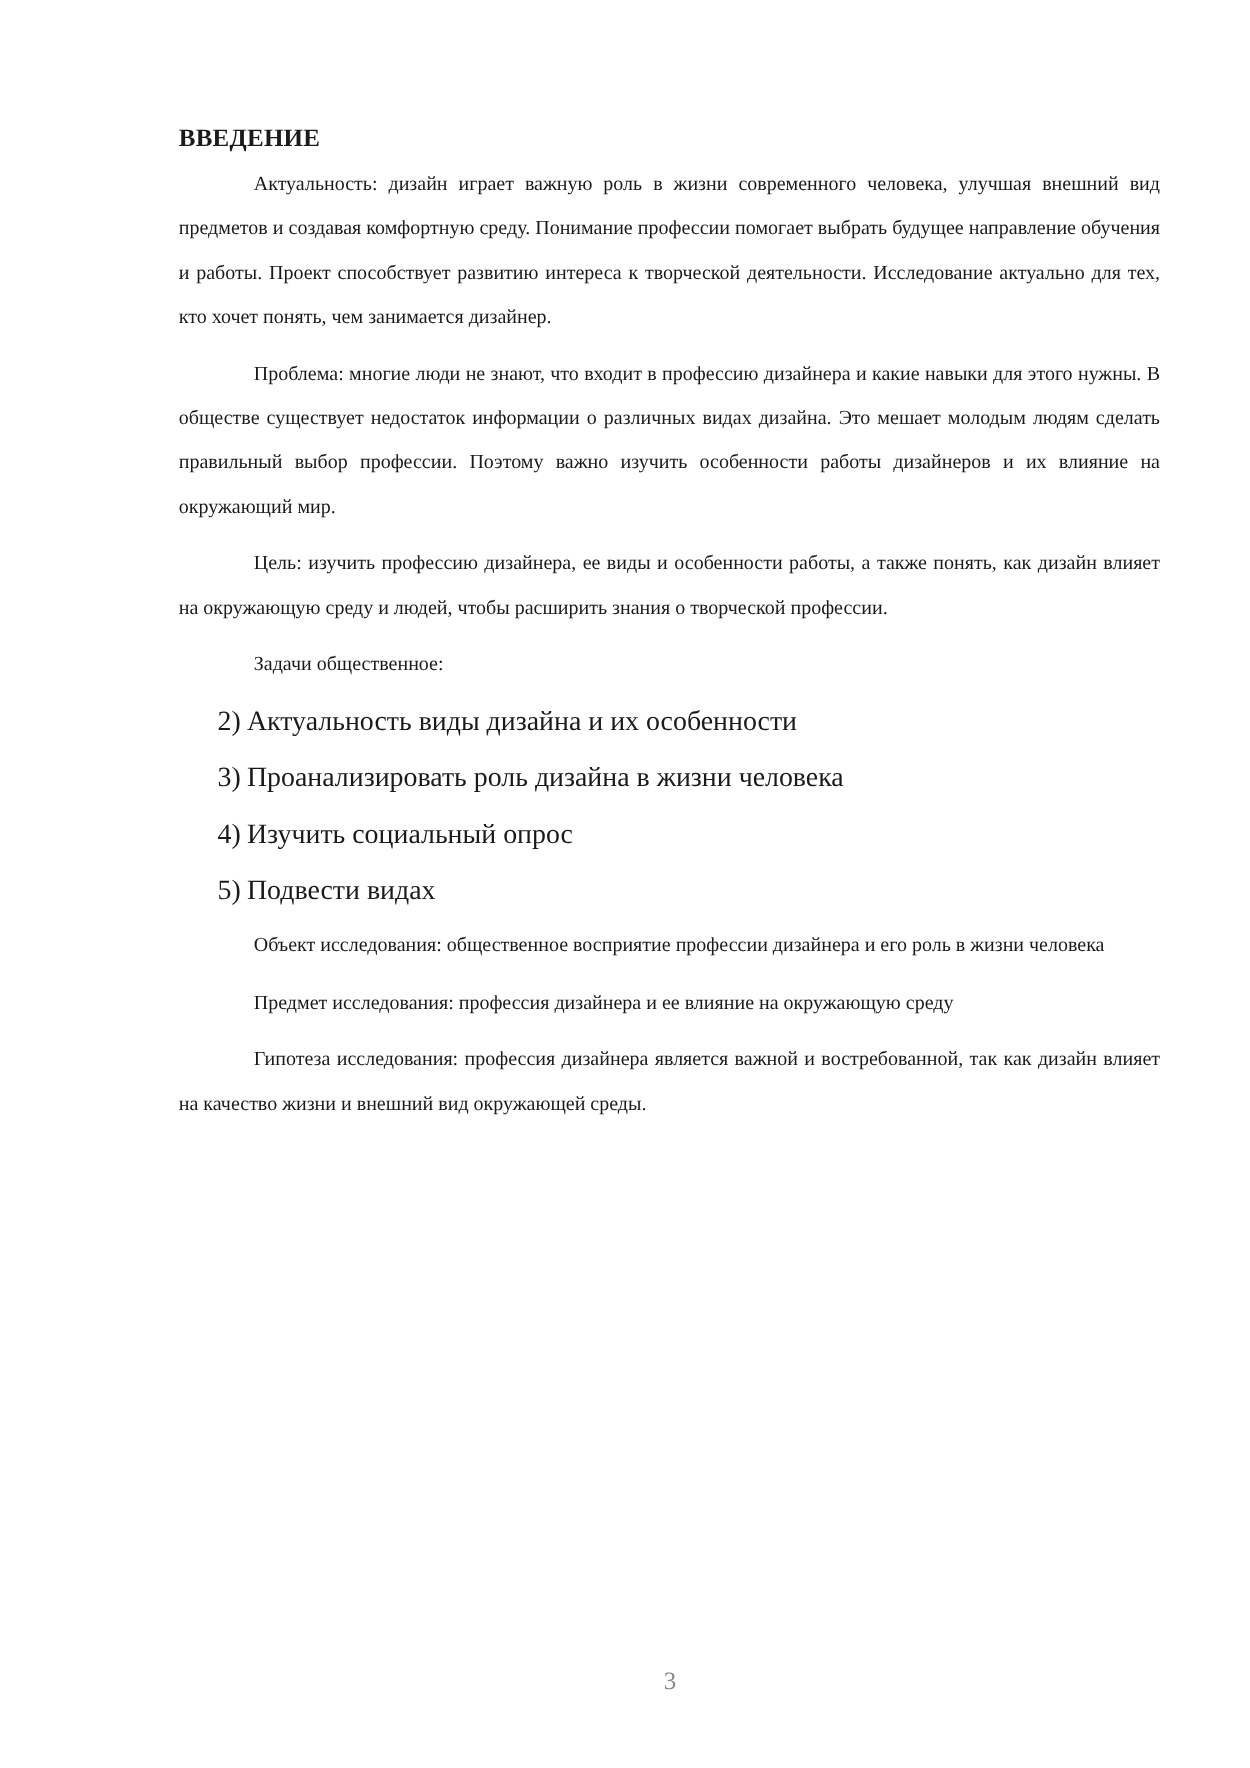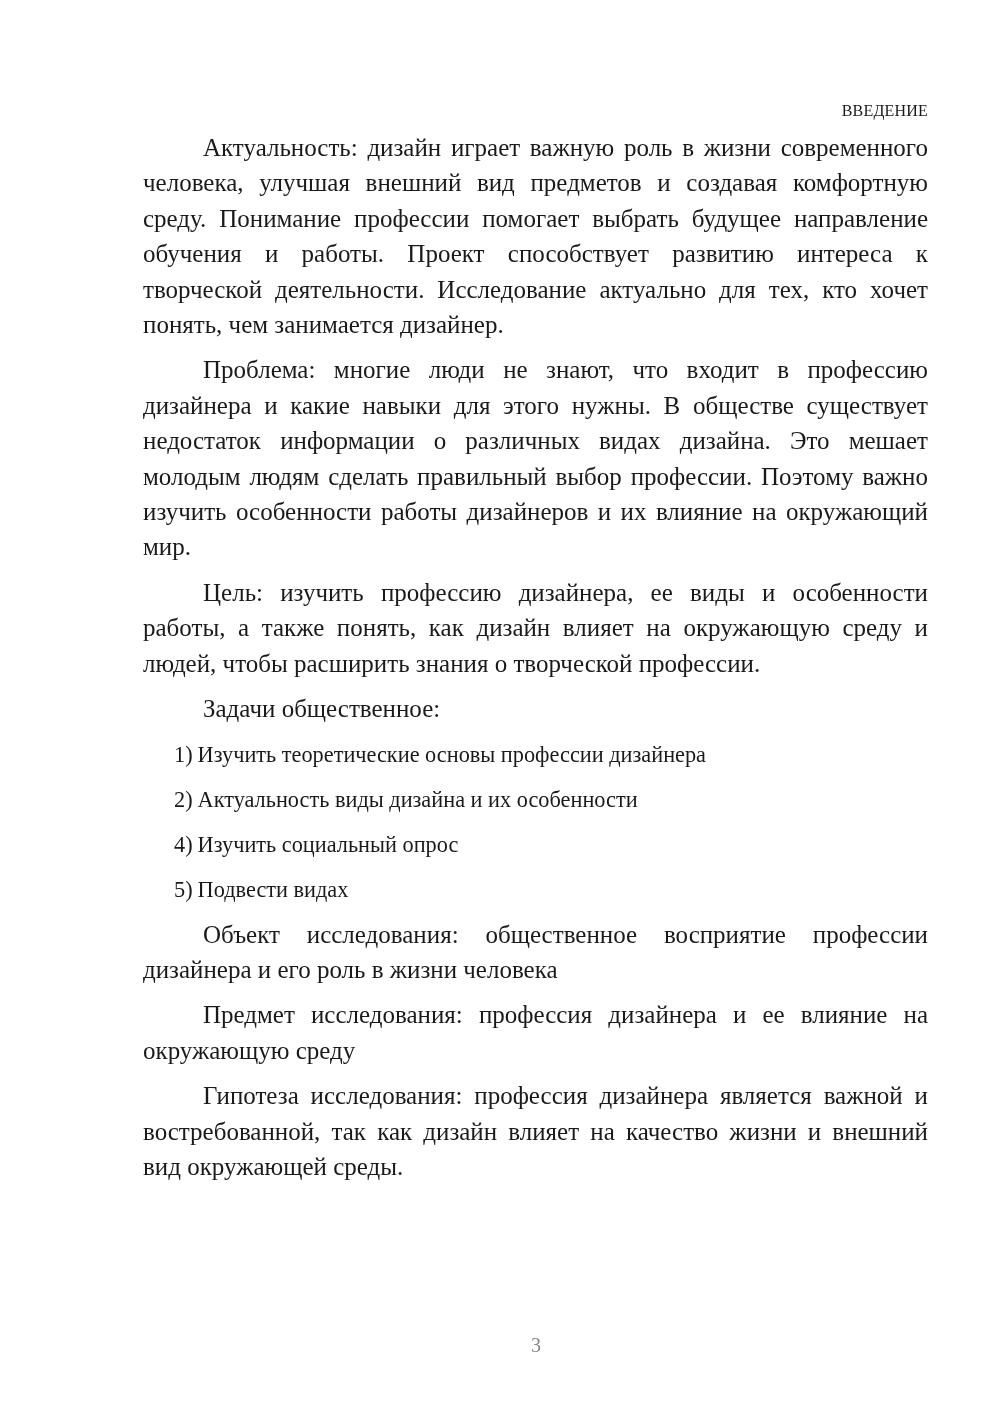--- a/index.html
+++ b/index.html
@@ -15,30 +15,30 @@
       font-family: "Liberation Serif", "DejaVu Serif", serif;
       color: #1a1a1a;
     }
     .page {
       position: absolute;
       left: 143px;
       top: 96px;
       width: 785px;
     }
     .title {
-      text-align: right;
-      font-weight: normal;
-      font-size: 16px;
+      text-align: left;
+      font-weight: bold;
+      font-size: 20px;
       line-height: 30px;
       margin: 0 0 4px 0;
       letter-spacing: 0.2px;
     }
     p {
       margin: 0;
-      font-size: 25px;
+      font-size: 16px;
       line-height: 35.4px;
       text-align: justify;
       text-indent: 60px;
     }
     p.para { margin-bottom: 10px; }
     .tasks-heading { margin-bottom: 10px; }
     .task {
       font-size: 22.3px;
       line-height: 35.4px;
       padding-left: 31px;
@@ -62,22 +62,22 @@
 <div class="page">
   <div class="title">ВВЕДЕНИЕ</div>
 
   <p class="para">Актуальность: дизайн играет важную роль в жизни современного человека, улучшая внешний вид предметов и создавая комфортную среду. Понимание профессии помогает выбрать будущее направление обучения и работы. Проект способствует развитию интереса к творческой деятельности. Исследование актуально для тех, кто хочет понять, чем занимается дизайнер.</p>
   <p class="para">Проблема: многие люди не знают, что входит в профессию дизайнера и какие навыки для этого нужны. В обществе существует недостаток информации о различных видах дизайна. Это мешает молодым людям сделать правильный выбор профессии. Поэтому важно изучить особенности работы дизайнеров и их влияние на окружающий мир.</p>
   <p class="para">Цель: изучить профессию дизайнера, ее виды и особенности работы, а также понять, как дизайн влияет на окружающую среду и людей, чтобы расширить знания о творческой профессии.</p>
 
   <p class="tasks-heading">Задачи общественное:</p>
 
   <div>
-    <div class="task"><span class="num">1)</span><span>Изучить теоретические основы профессии дизайнера</span></div>
     <div class="task"><span class="num">2)</span><span>Актуальность виды дизайна и их особенности</span></div>
+    <div class="task"><span class="num">3)</span><span>Проанализировать роль дизайна в жизни человека</span></div>
     <div class="task"><span class="num">4)</span><span>Изучить социальный опрос</span></div>
     <div class="task"><span class="num">5)</span><span>Подвести видах</span></div>
   </div>
 
   <p class="para">Объект исследования: общественное восприятие профессии дизайнера и его роль в жизни человека</p>
   <p class="para">Предмет исследования: профессия дизайнера и ее влияние на окружающую среду</p>
   <p class="para">Гипотеза исследования: профессия дизайнера является важной и востребованной, так как дизайн влияет на качество жизни и внешний вид окружающей среды.</p>
 </div>
 
 <div class="page-number">3</div>

